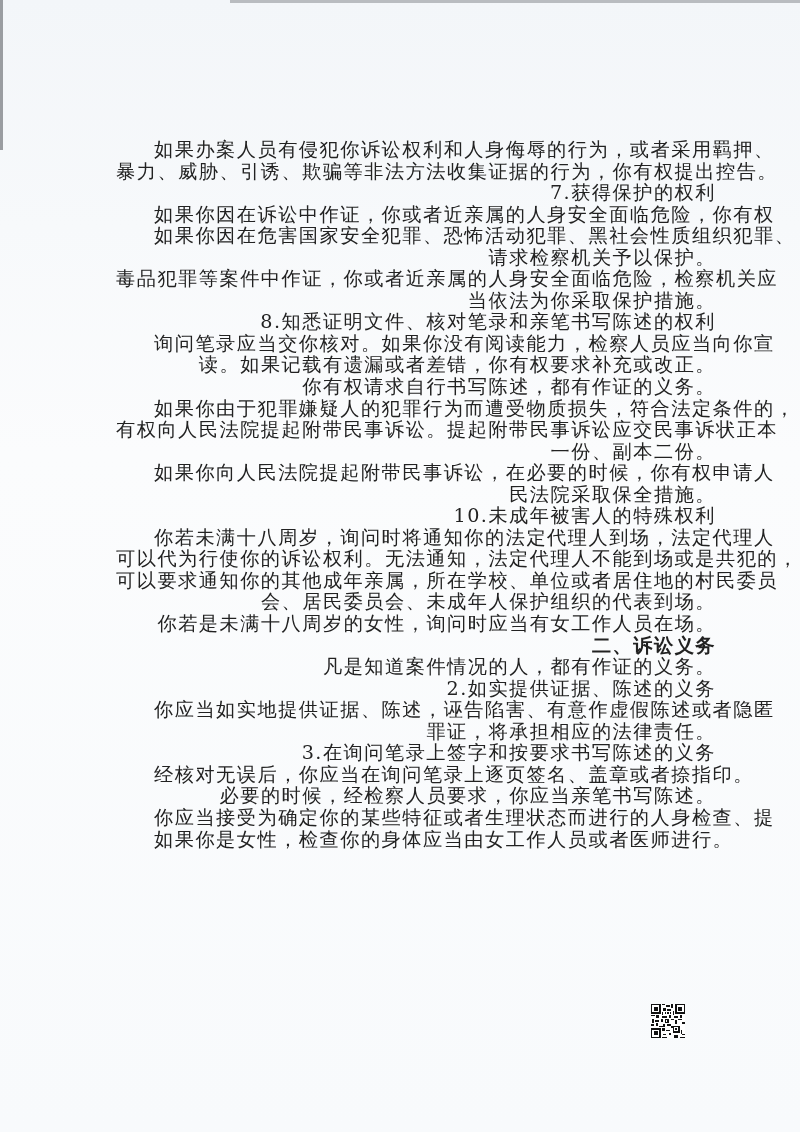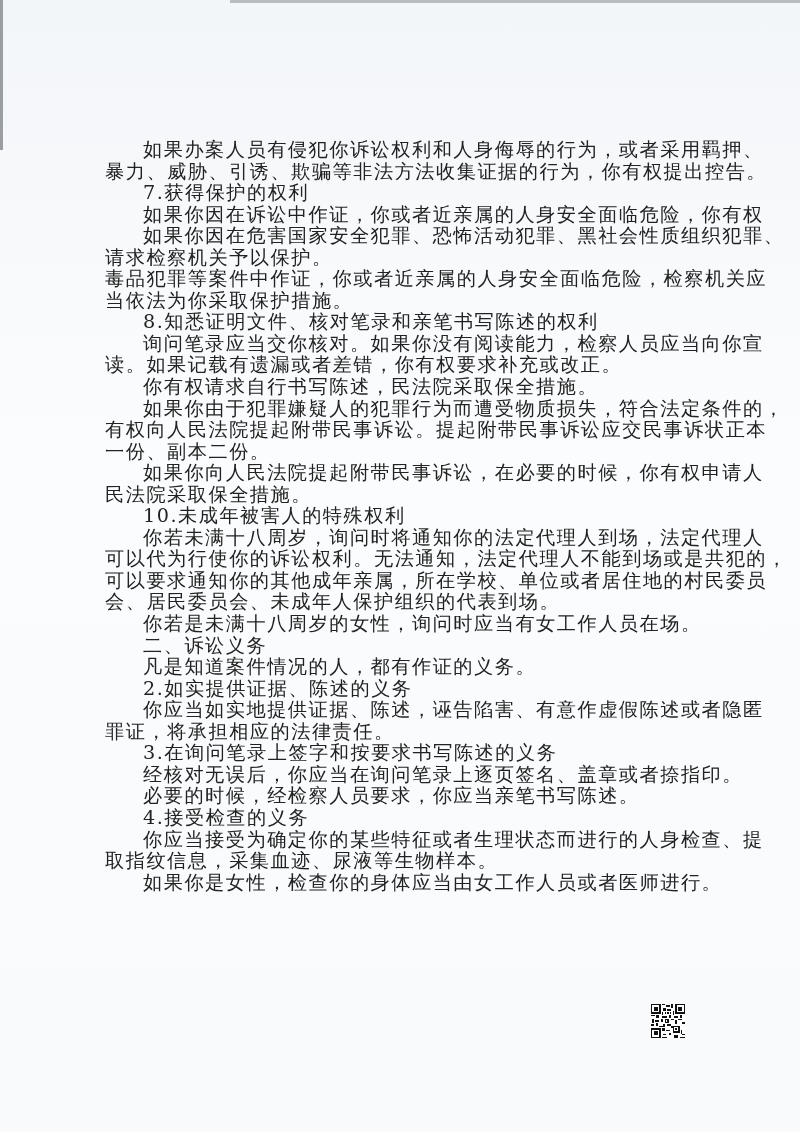--- a/index.html
+++ b/index.html
@@ -16,28 +16,28 @@
   }
   .top-edge {
     position: absolute; left: 230px; top: 0; width: 570px; height: 3px;
     background: #b9bcc0;
   }
   .left-edge {
     position: absolute; left: 0; top: 0; width: 3px; height: 150px;
     background: #9a9da1;
   }
   .content {
-    position: absolute; left: 105px; top: 139px; width: 600px;
+    position: absolute; left: 116px; top: 139px; width: 600px; text-align: right;
   }
   .line {
     font-size: 19.2px; line-height: 21.55px; height: 21.55px;
     white-space: nowrap; letter-spacing: 1.5px;
   }
   .indent { padding-left: 38px; }
-  .heading { font-weight: normal; }
+  .heading { font-weight: bold; }
   .qr {
     position: absolute; left: 651px; top: 1004px; width: 34px; height: 34px;
   }
 </style>
 </head>
 <body>
 
 <div class="page">
   <div class="top-edge"></div>
   <div class="left-edge"></div>
@@ -47,43 +47,41 @@
       <div class="line">暴力、威胁、引诱、欺骗等非法方法收集证据的行为，你有权提出控告。</div>
       <div class="line indent">7.获得保护的权利</div>
       <div class="line indent">如果你因在诉讼中作证，你或者近亲属的人身安全面临危险，你有权</div>
       <div class="line indent">如果你因在危害国家安全犯罪、恐怖活动犯罪、黑社会性质组织犯罪、</div>
       <div class="line">请求检察机关予以保护。</div>
       <div class="line">毒品犯罪等案件中作证，你或者近亲属的人身安全面临危险，检察机关应</div>
       <div class="line">当依法为你采取保护措施。</div>
       <div class="line indent">8.知悉证明文件、核对笔录和亲笔书写陈述的权利</div>
       <div class="line indent">询问笔录应当交你核对。如果你没有阅读能力，检察人员应当向你宣</div>
       <div class="line">读。如果记载有遗漏或者差错，你有权要求补充或改正。</div>
-      <div class="line indent">你有权请求自行书写陈述，民法院采取保全措施。</div>
+      <div class="line indent">你有权请求自行书写陈述，都有作证的义务。</div>
       <div class="line indent">如果你由于犯罪嫌疑人的犯罪行为而遭受物质损失，符合法定条件的，</div>
       <div class="line">有权向人民法院提起附带民事诉讼。提起附带民事诉讼应交民事诉状正本</div>
       <div class="line">一份、副本二份。</div>
       <div class="line indent">如果你向人民法院提起附带民事诉讼，在必要的时候，你有权申请人</div>
       <div class="line">民法院采取保全措施。</div>
       <div class="line indent">10.未成年被害人的特殊权利</div>
       <div class="line indent">你若未满十八周岁，询问时将通知你的法定代理人到场，法定代理人</div>
       <div class="line">可以代为行使你的诉讼权利。无法通知，法定代理人不能到场或是共犯的，</div>
       <div class="line">可以要求通知你的其他成年亲属，所在学校、单位或者居住地的村民委员</div>
       <div class="line">会、居民委员会、未成年人保护组织的代表到场。</div>
       <div class="line indent">你若是未满十八周岁的女性，询问时应当有女工作人员在场。</div>
       <div class="line indent heading">二、诉讼义务</div>
       <div class="line indent">凡是知道案件情况的人，都有作证的义务。</div>
       <div class="line indent">2.如实提供证据、陈述的义务</div>
       <div class="line indent">你应当如实地提供证据、陈述，诬告陷害、有意作虚假陈述或者隐匿</div>
       <div class="line">罪证，将承担相应的法律责任。</div>
       <div class="line indent">3.在询问笔录上签字和按要求书写陈述的义务</div>
       <div class="line indent">经核对无误后，你应当在询问笔录上逐页签名、盖章或者捺指印。</div>
       <div class="line indent">必要的时候，经检察人员要求，你应当亲笔书写陈述。</div>
-      <div class="line indent">4.接受检查的义务</div>
       <div class="line indent">你应当接受为确定你的某些特征或者生理状态而进行的人身检查、提</div>
-      <div class="line">取指纹信息，采集血迹、尿液等生物样本。</div>
       <div class="line indent">如果你是女性，检查你的身体应当由女工作人员或者医师进行。</div>
     </div>
 
   <svg class="qr" viewBox="0 0 25 25" shape-rendering="crispEdges">
     <rect x="0" y="0" width="25" height="25" fill="#fff"></rect>
     <g fill="#111">
       <rect x="0" y="0" width="7" height="7"></rect>
         <rect x="1" y="1" width="5" height="5" fill="#fff"></rect>
         <rect x="2" y="2" width="3" height="3"></rect>
       <rect x="18" y="0" width="7" height="7"></rect>

